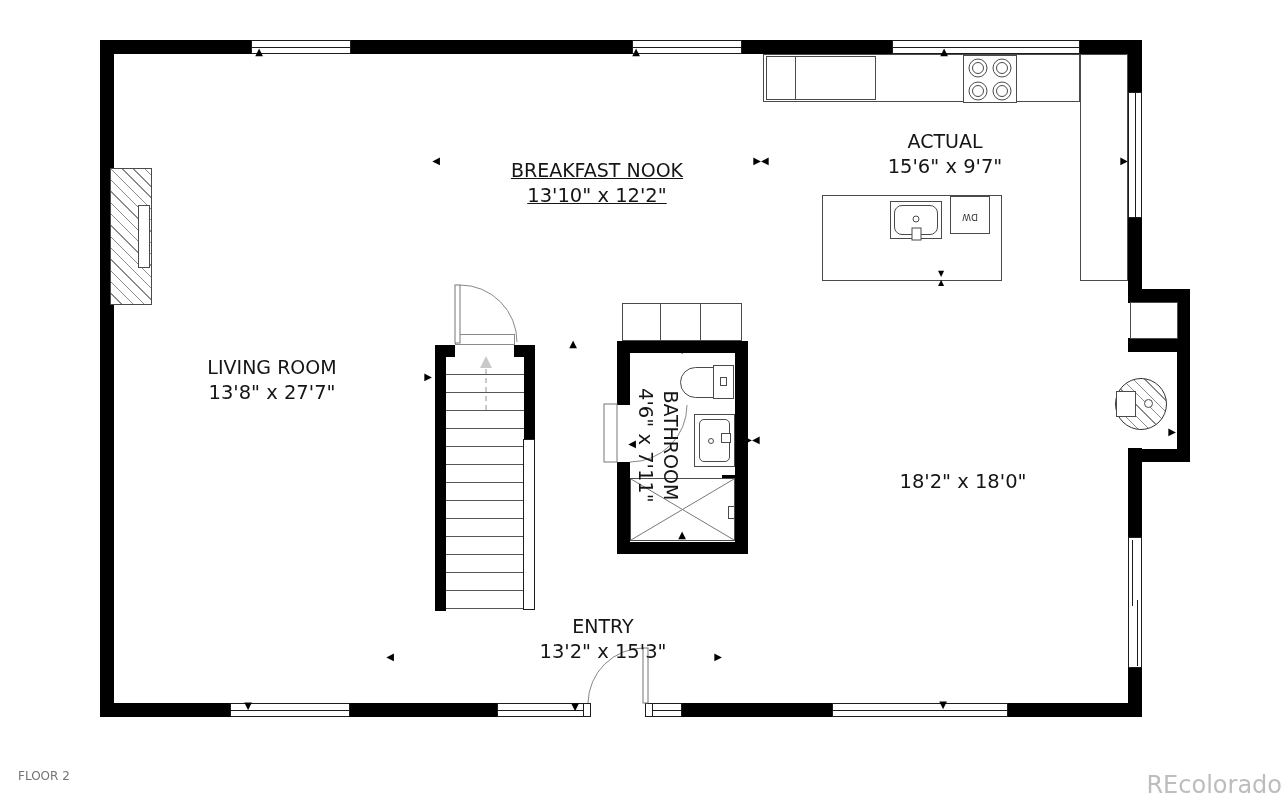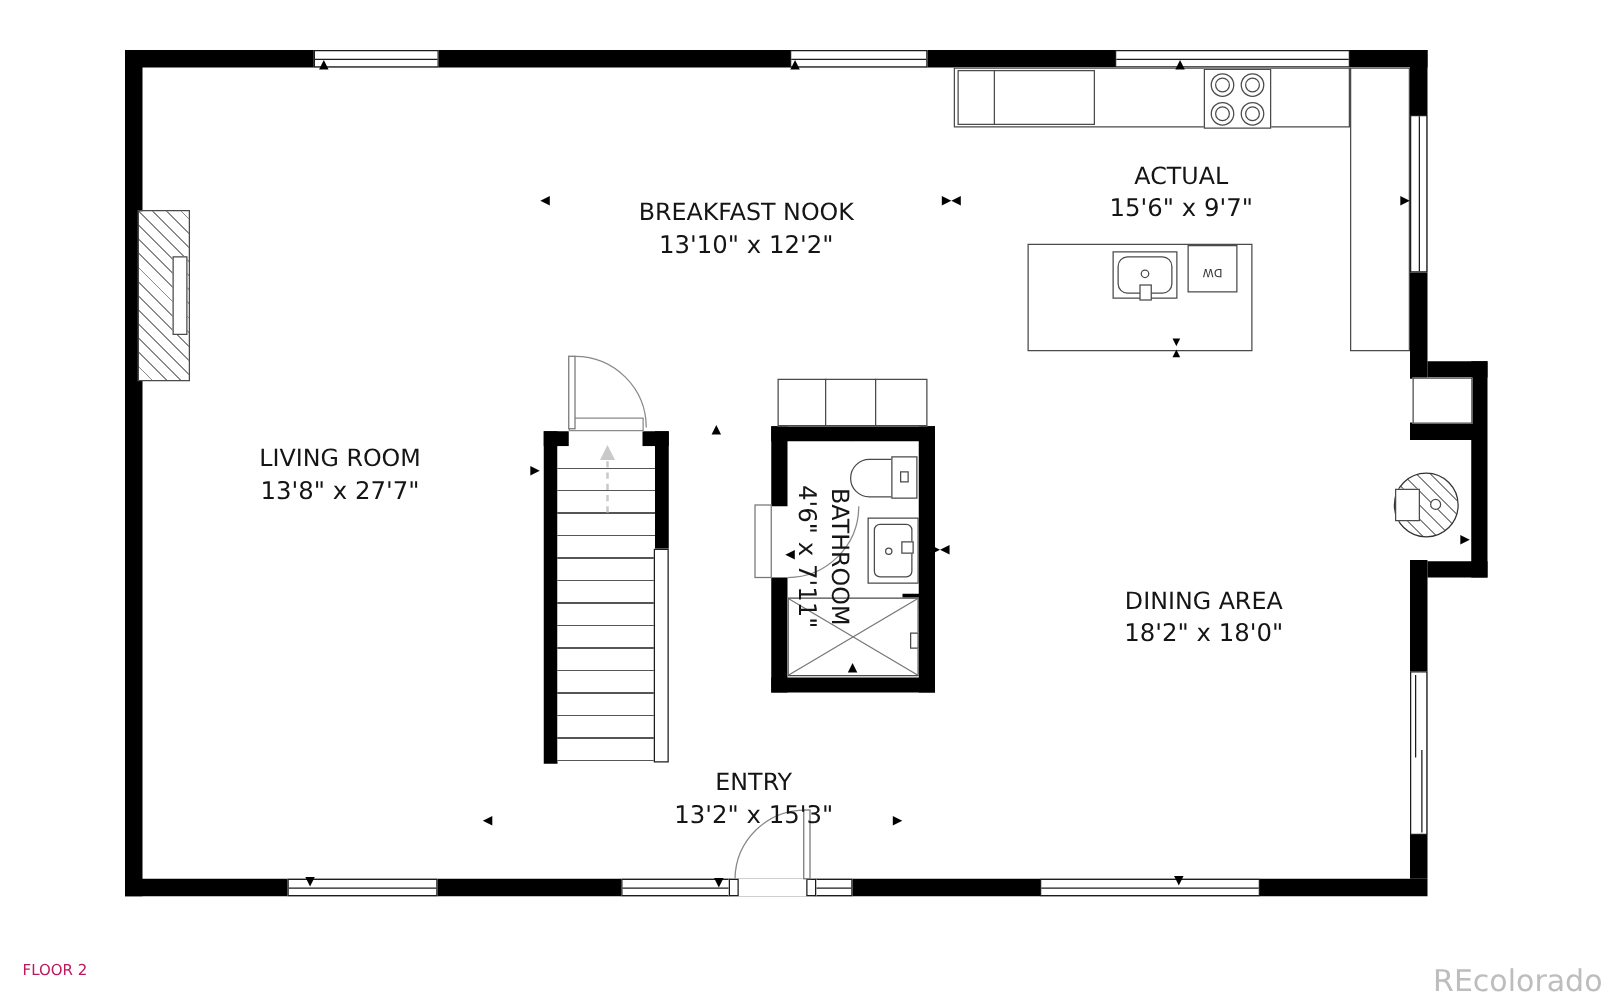--- a/index.html
+++ b/index.html
@@ -23,21 +23,21 @@
   .label{position:absolute;width:300px;text-align:center;color:#151515;font-size:19px;line-height:1.32;white-space:nowrap;}
   .label .dims{font-size:19.5px;}
   .label.rot{width:220px;transform:rotate(90deg);transform-origin:center center;}
   .marker{position:absolute;font-size:10px;color:#000;line-height:1;transform:translate(-50%,-50%);}
   .marker.sm{font-size:8px;}
   .dwtxt{position:absolute;left:952px;top:212px;width:36px;text-align:center;font-size:9px;color:#333;
          transform:rotate(180deg);}
   .footer{position:absolute;left:445px;top:729px;width:400px;text-align:center;color:#1d1d1d;}
   .footer .f{font-size:10.5px;font-weight:bold;line-height:1.18;}
   .footer .disc{font-size:10.5px;font-weight:bold;color:#c7c7c7;margin-top:1px;}
-  .floor-tag{position:absolute;left:18px;top:769px;font-size:12px;color:#be185d;}
+  .floor-tag{position:absolute;left:18px;top:769px;font-size:12px;color:#737373;}
   .watermark{position:absolute;right:6px;top:771px;font-size:24px;color:#bdbdbd;}
   svg.overlay{position:absolute;left:0;top:0;pointer-events:none;}
 </style>
 </head>
 <body>
 
 <div id="stage">
 
   <div class="wall" style="left:100px;top:40px;width:1042px;height:14px;"></div>
   <div class="wall" style="left:100px;top:40px;width:14px;height:677px;"></div>
@@ -137,34 +137,33 @@
       <circle cx="1002" cy="91" r="9"></circle>
         <circle cx="1002" cy="91" r="5.5"></circle>
     </g>
 
     <circle cx="916" cy="219" r="3" fill="none" stroke="#4a4a4a"></circle>
     <rect x="912" y="228" width="9" height="12" fill="#fff" stroke="#4a4a4a"></rect>
 
     <circle cx="711" cy="441" r="2.5" fill="none" stroke="#4a4a4a"></circle>
   </svg>
 
-  <div class="label" style="left:447px;top:158px;">
+  <div class="label" style="left:447px;top:158px;text-decoration:underline;">
     <div class="nm">BREAKFAST NOOK</div>
     <div class="dims">13'10" x 12'2"</div>
   </div>
   <div class="label" style="left:795px;top:129px;">
     <div class="nm">ACTUAL</div>
     <div class="dims">15'6" x 9'7"</div>
   </div>
   <div class="label" style="left:122px;top:355px;">
     <div class="nm">LIVING ROOM</div>
     <div class="dims">13'8" x 27'7"</div>
   </div>
   <div class="label" style="left:813px;top:469px;">
-    <div class="nm">DINING AREA</div>
     <div class="dims">18'2" x 18'0"</div>
   </div>
   <div class="label" style="left:453px;top:614px;">
     <div class="nm">ENTRY</div>
     <div class="dims">13'2" x 15'3"</div>
   </div>
   <div class="label rot" style="left:548px;top:420px;">
     <div class="nm">BATHROOM</div>
     <div class="dims">4'6" x 7'11"</div>
   </div>

